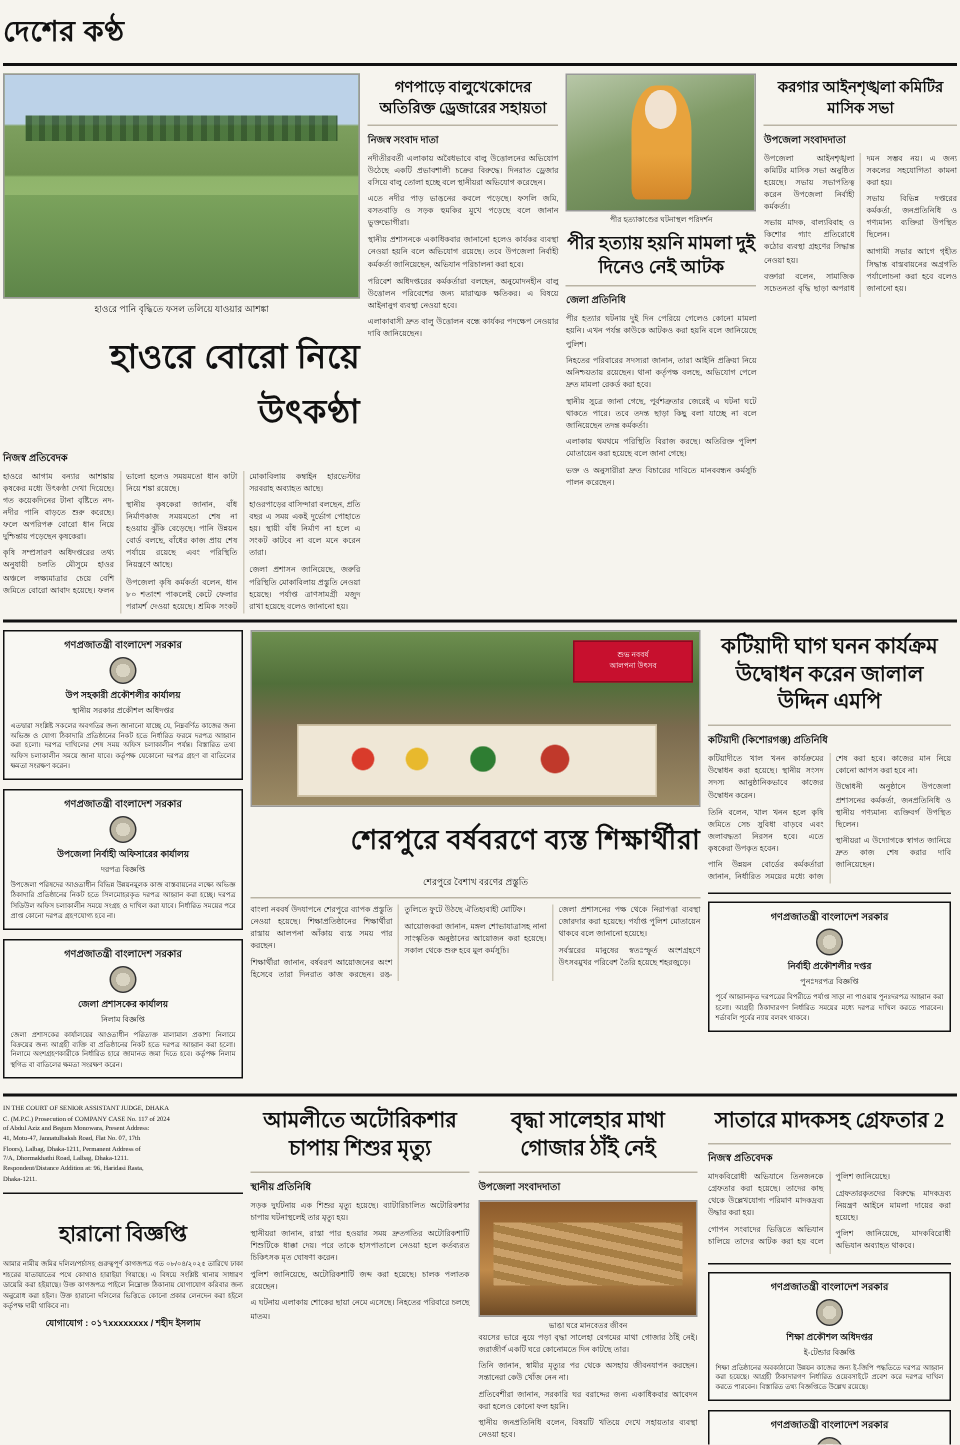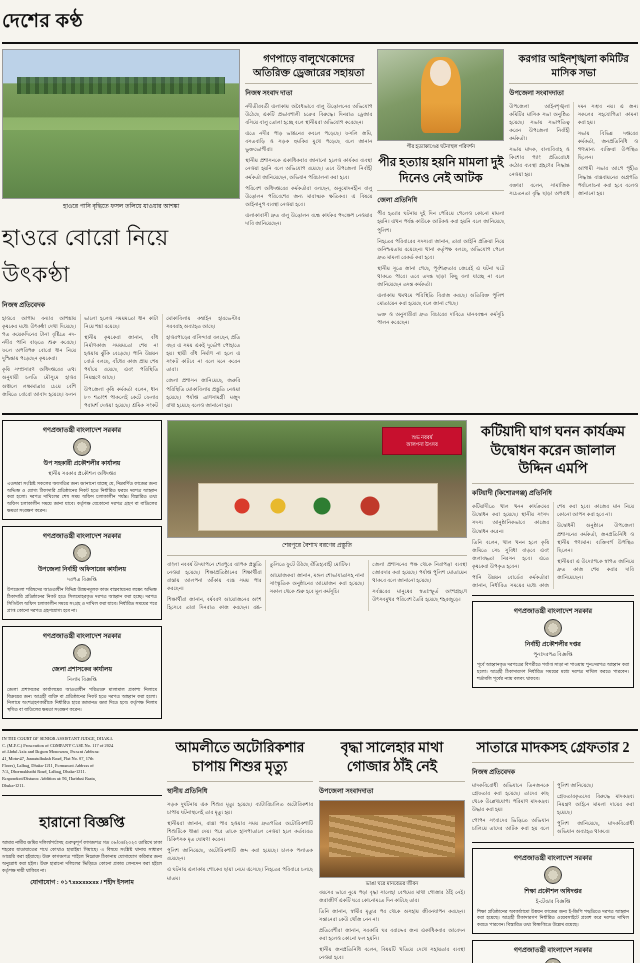--- a/index.html
+++ b/index.html
@@ -46,21 +46,21 @@
     content:"";position:absolute;left:6%;top:18%;width:88%;height:12%;
     background:repeating-linear-gradient(90deg,#2f5229 0 4px,#46713a 4px 9px);
     opacity:.85;
   }
   .photo.water:before{
     content:"";position:absolute;left:0;bottom:0;width:100%;height:46%;
     background:linear-gradient(180deg,rgba(120,160,90,.9),rgba(90,130,70,.95));
   }
   .headline{
     font-family:"Liberation Serif", serif;
-    font-weight:normal;text-align:left;
+    font-weight:bold;text-align:right;
     font-size:22px;margin:8px 0 6px;letter-spacing:.5px;
   }
   .byline{font-size:6.5px;font-weight:bold;margin:2px 0 3px;}
   .subcap{font-size:6px;text-align:center;margin:2px 0 4px;}
 
   .body-cols-3{column-count:3;column-gap:8px;column-rule:1px solid #cfcabb;}
   .body-cols-2{column-count:2;column-gap:8px;column-rule:1px solid #cfcabb;}
   .txt{
     font-size:5.2px;line-height:1.55;text-align:justify;
     color:#1a1a1a;
@@ -242,20 +242,21 @@
         <div class="t3">নিলাম বিজ্ঞপ্তি</div>
         <div class="bodytxt">জেলা প্রশাসকের কার্যালয়ের আওতাধীন পরিত্যক্ত মালামাল প্রকাশ্য নিলামে বিক্রয়ের জন্য আগ্রহী ব্যক্তি বা প্রতিষ্ঠানের নিকট হতে দরপত্র আহ্বান করা হলো। নিলামে অংশগ্রহণকারীকে নির্ধারিত হারে জামানত জমা দিতে হবে। কর্তৃপক্ষ নিলাম স্থগিত বা বাতিলের ক্ষমতা সংরক্ষণ করেন।</div>
       </div>
     </div>
 
     <div class="col" style="width:300px">
       <div class="photo2">
         <div class="ban">শুভ নববর্ষ<br>আলপনা উৎসব</div>
         <div class="art"></div>
       </div>
+      <div class="headline" style="font-size:18px">শেরপুরে বর্ষবরণে ব্যস্ত শিক্ষার্থীরা</div>
       <div class="subcap">শেরপুরে বৈশাখ বরণের প্রস্তুতি</div>
       <div class="thinrule"></div>
       <div class="body-cols-3 txt">
         <p>বাংলা নববর্ষ উদযাপনে শেরপুরে ব্যাপক প্রস্তুতি নেওয়া হয়েছে। শিক্ষাপ্রতিষ্ঠানের শিক্ষার্থীরা রাস্তায় আলপনা আঁকায় ব্যস্ত সময় পার করছেন।</p>
         <p>শিক্ষার্থীরা জানান, বর্ষবরণ আয়োজনের অংশ হিসেবে তারা দিনরাত কাজ করছেন। রঙ-তুলিতে ফুটে উঠছে ঐতিহ্যবাহী মোটিফ।</p>
         <p>আয়োজকরা জানান, মঙ্গল শোভাযাত্রাসহ নানা সাংস্কৃতিক অনুষ্ঠানের আয়োজন করা হয়েছে। সকাল থেকে শুরু হবে মূল কর্মসূচি।</p>
         <p>জেলা প্রশাসনের পক্ষ থেকে নিরাপত্তা ব্যবস্থা জোরদার করা হয়েছে। পর্যাপ্ত পুলিশ মোতায়েন থাকবে বলে জানানো হয়েছে।</p>
         <p>সর্বস্তরের মানুষের স্বতঃস্ফূর্ত অংশগ্রহণে উৎসবমুখর পরিবেশ তৈরি হয়েছে শহরজুড়ে।</p>
       </div>
     </div>

